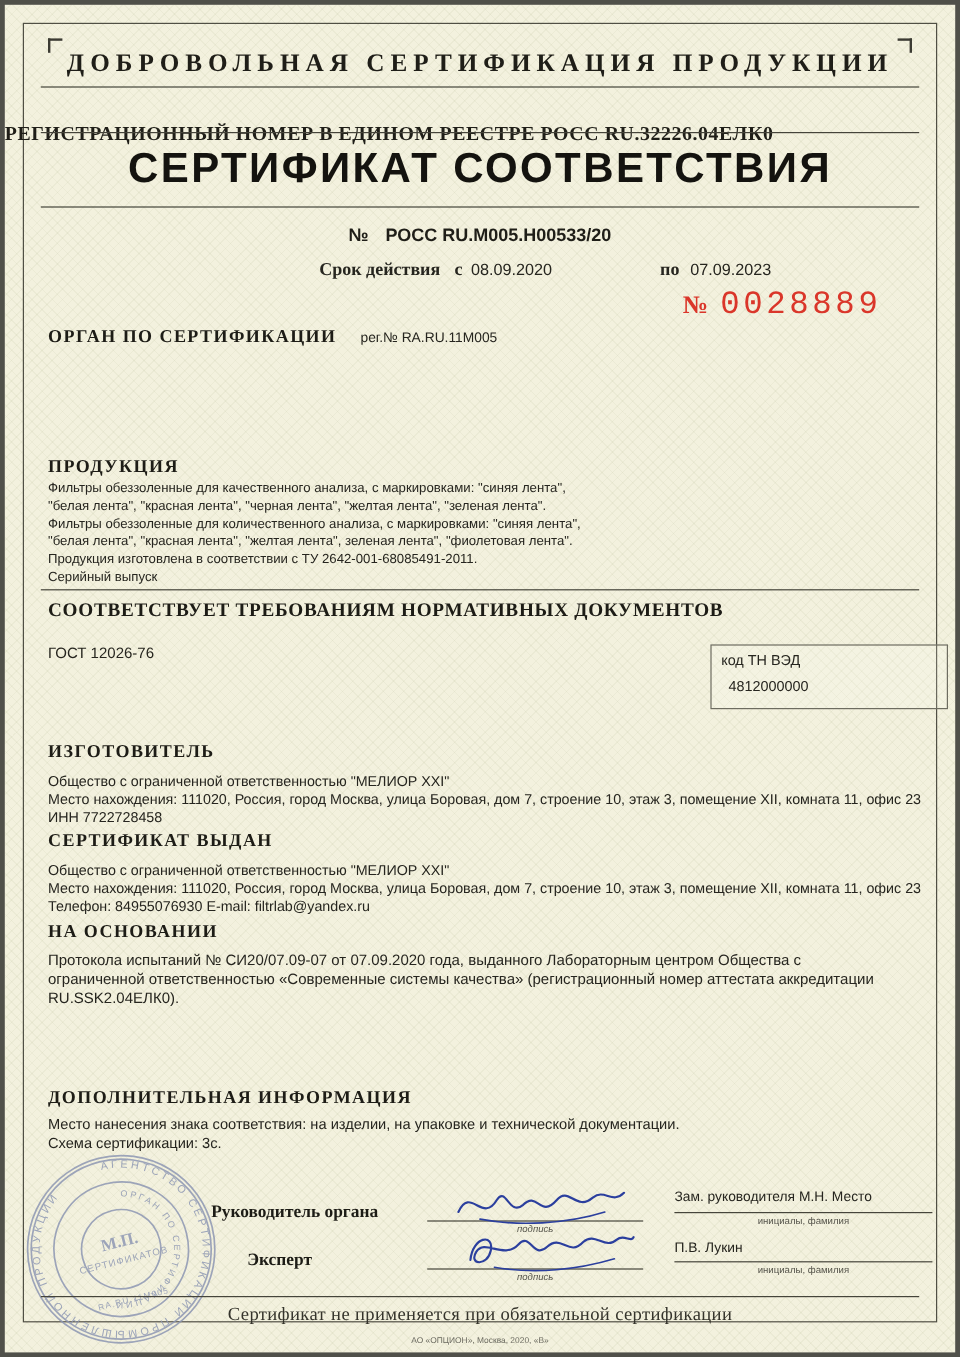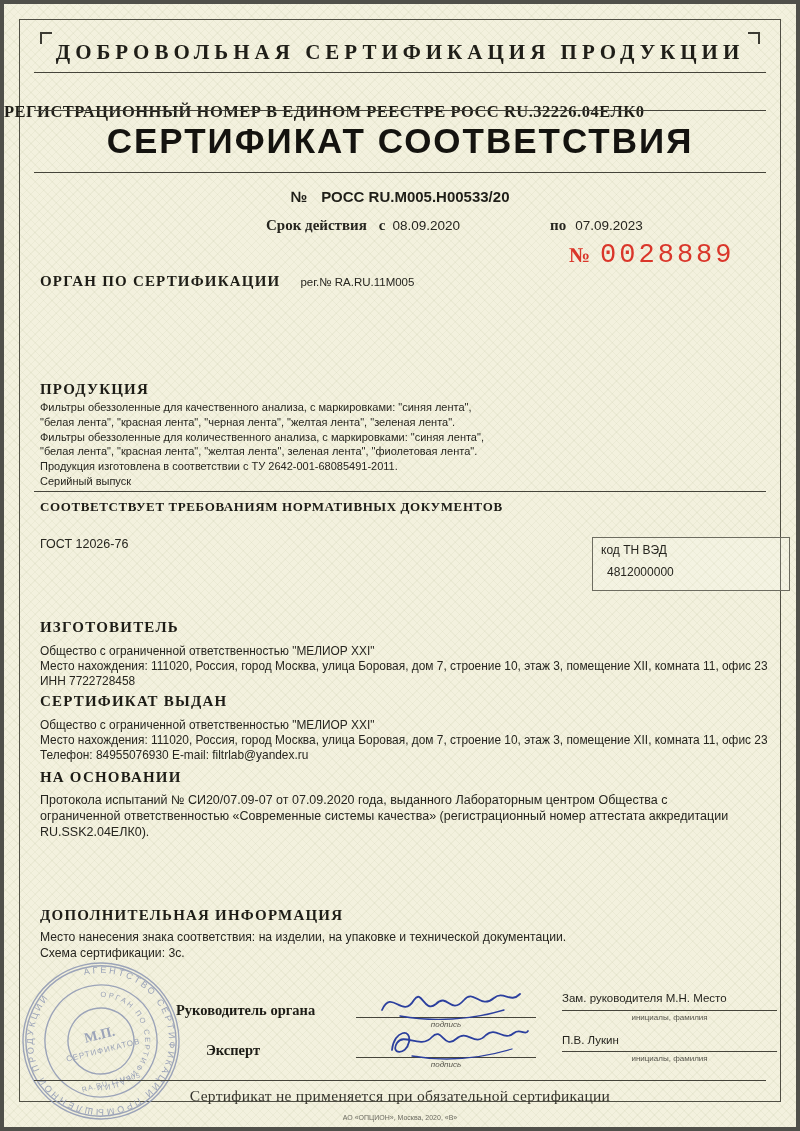--- a/index.html
+++ b/index.html
@@ -27,21 +27,21 @@
     font: 700 21px/1.2 "Liberation Serif", serif; letter-spacing: 5px; color: #1f1e18; }
   .registry-line { position: absolute; top: 78px; left: 0; right: 18px; 
     font: 700 16.5px/1.2 "Liberation Serif", serif; letter-spacing: 0.5px; color: #1f1e18; margin-top: 20px; }
   .cert-title { position: absolute; top: 114px; left: 0; right: 0; text-align: center;
     font: 800 35px/1.3 "Liberation Sans", sans-serif; letter-spacing: 2px; color: #14130f; }
 
   .cert-number { position: absolute; top: 184px; left: 0; right: 0; text-align: center;
     font: 700 15px/1.2 "Liberation Sans", sans-serif; color: #1f1e18; }
   .cert-number .pfx { margin-right: 14px; }
 
-  .validity { position: absolute; top: 213px; left: 262px; display: flex; align-items: center; }
+  .validity { position: absolute; top: 213px; left: 262px; display: flex; align-items: flex-start; }
   .validity .vlabel { font: 700 15px "Liberation Serif", serif; margin-right: 12px; }
   .validity .vfrom  { font: 700 15px "Liberation Serif", serif; margin-right: 7px; }
   .validity .vdate  { font: 13.5px "Liberation Sans", sans-serif; }
   .validity .vto    { font: 700 15px "Liberation Serif", serif; margin-left: 90px; margin-right: 9px; }
 
   .blank-number { position: absolute; top: 236px; left: 565px; display: flex; align-items: baseline; gap: 10px; }
   .blank-number .pfx { font: 700 21px "Liberation Serif", serif; color: #da362a; }
   .blank-number .digits { font: 27px "Liberation Mono", "DejaVu Sans Mono", monospace;
     color: #da362a; letter-spacing: 3px; }
 
@@ -56,21 +56,21 @@
   .prod-h { position: absolute; top: 376px; left: 36px; }
   .prod-text { position: absolute; top: 396px; left: 36px; width: 552px; font-size: 11px; line-height: 14.8px; }
 
   .code-box { position: absolute; left: 588px; width: 198px; border: 1px solid #6d6c60;
     padding: 5px 8px; font: 12px/15px "Liberation Sans", sans-serif; background: rgba(255,255,250,0.15); }
   .code-box .box-label { margin-bottom: 7px; }
   .code-box .box-line { display: block; padding-left: 6px; }
   .ok-box { top: 392px; min-height: 80px; }
   .tnved-box { top: 533px; min-height: 54px; }
 
-  .comp-h { position: absolute; top: 495px; left: 36px; font-size: 13px; letter-spacing: 0.6px; }
+  .comp-h { position: absolute; top: 495px; left: 36px; font-size: 16px; letter-spacing: 0.6px; }
   .gost { position: absolute; top: 533px; left: 36px; font-size: 12.5px; }
 
   .man-h { position: absolute; top: 614px; left: 36px; }
   .man-text { position: absolute; top: 640px; left: 36px; width: 730px; font-size: 11.9px; line-height: 15px; }
   .iss-h { position: absolute; top: 688px; left: 36px; }
   .iss-text { position: absolute; top: 714px; left: 36px; width: 730px; font-size: 11.9px; line-height: 15px; }
   .basis-h { position: absolute; top: 764px; left: 36px; }
   .basis-text { position: absolute; top: 788px; left: 36px; width: 706px; font-size: 12.5px; line-height: 16px; }
 
   .add-h { position: absolute; top: 902px; left: 36px; }

